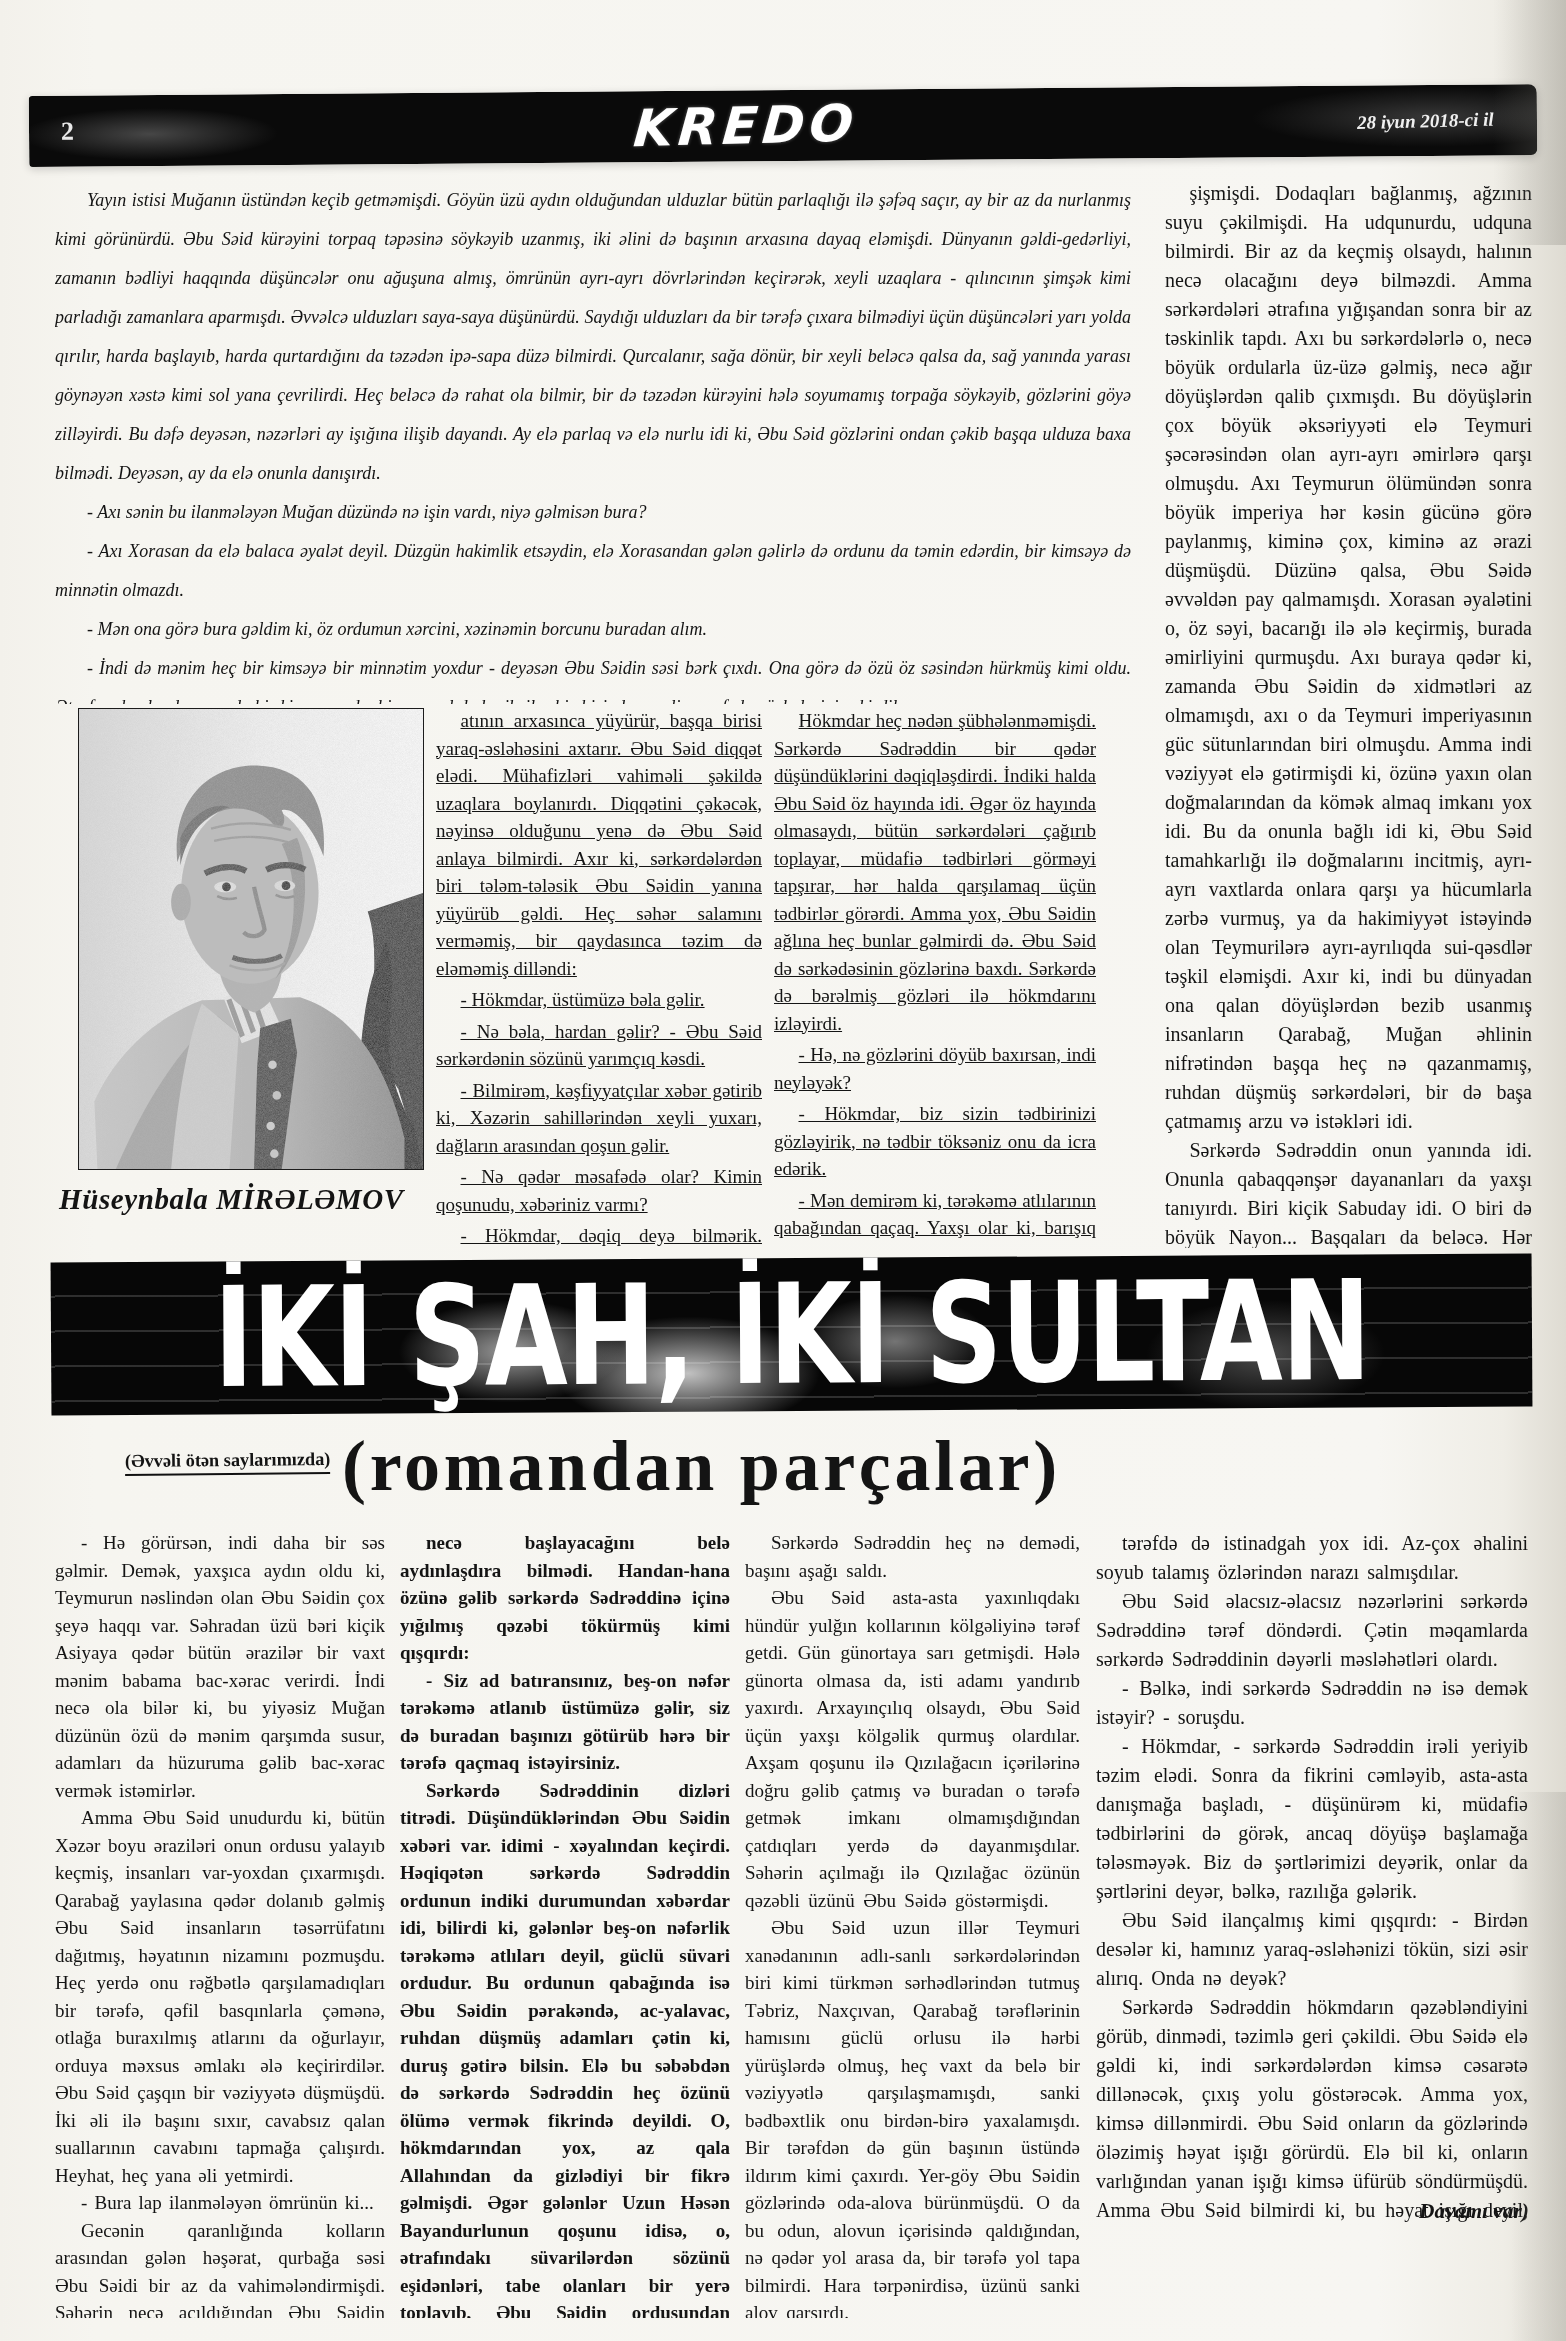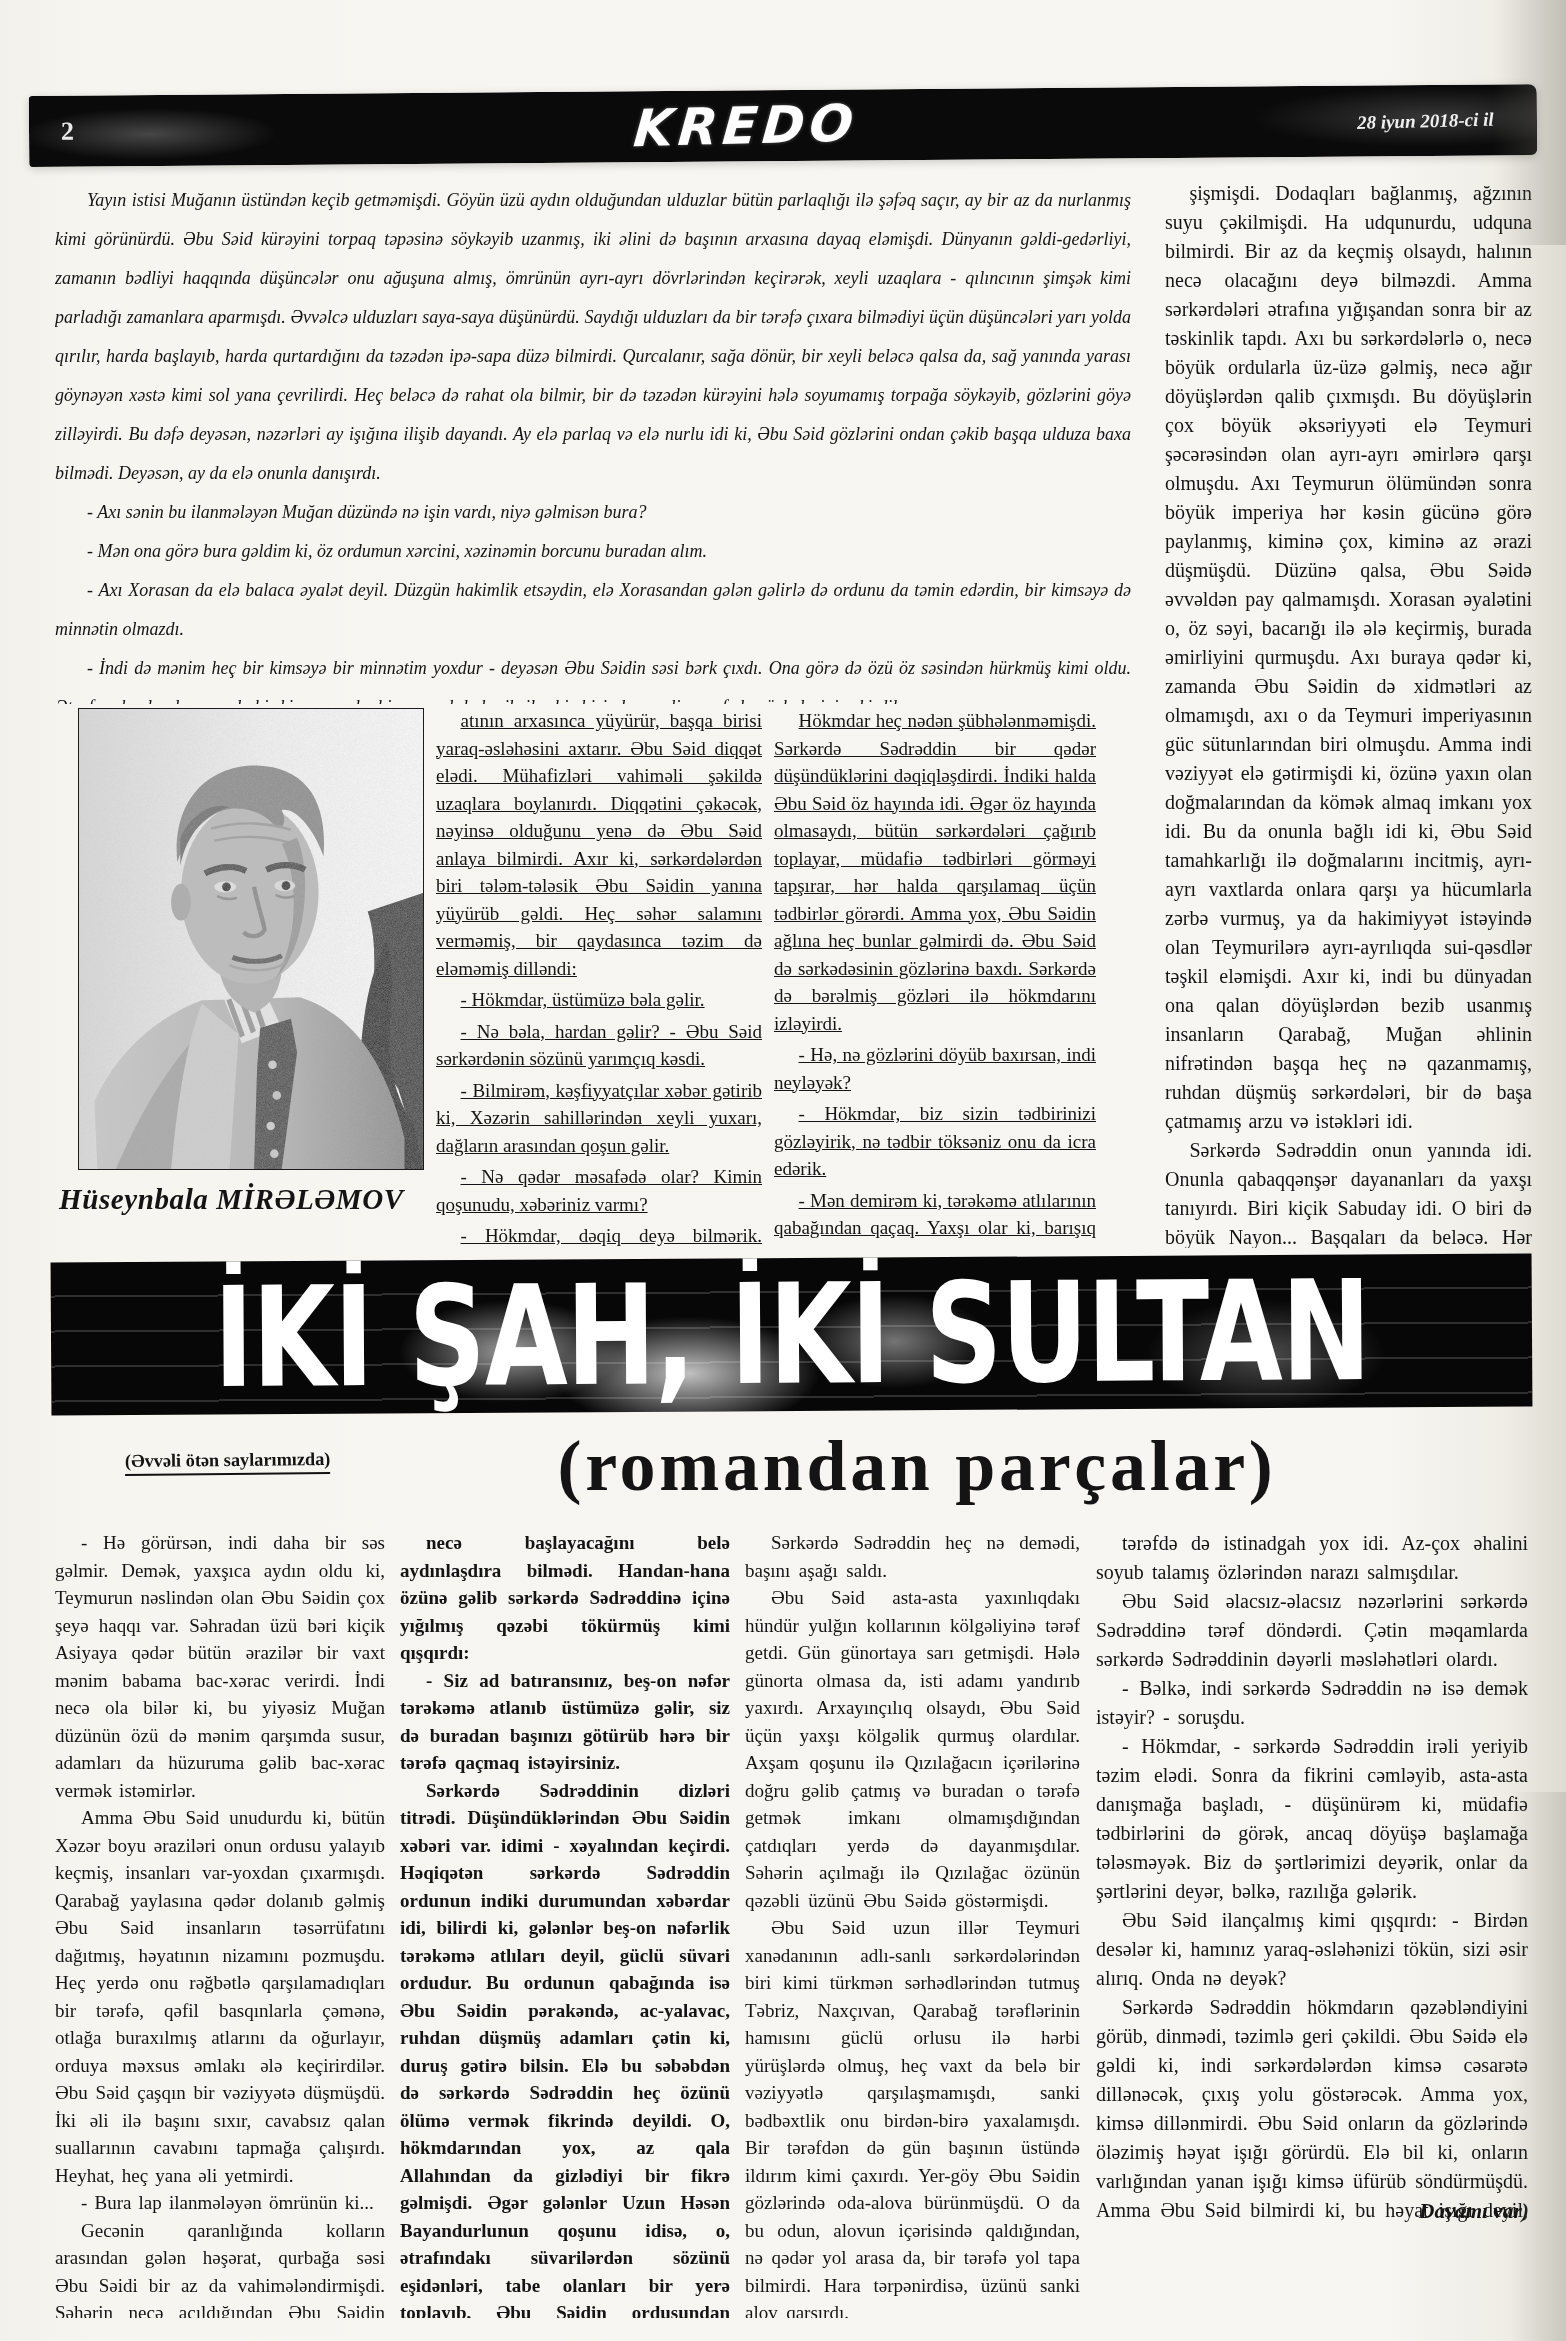--- a/index.html
+++ b/index.html
@@ -74,21 +74,21 @@
   .band:after{ 
     content:"";position:absolute;left:0;top:0;right:0;bottom:0;
     background:repeating-linear-gradient(180deg,rgba(255,255,255,0) 0 33px,rgba(255,255,255,.16) 33px 35px);
     pointer-events:none;
   }
   .kicker{
     position:absolute;left:125px;top:1450px;font-size:18.3px;font-weight:700;
     border-bottom:2.4px solid #111;padding-bottom:1.8px;transform:rotate(-.6deg);white-space:nowrap;
   }
   .subtitle{
-    position:absolute;left:342px;top:1425px;width:1150px;text-align:center;
+    position:absolute;left:342px;top:1425px;width:1150px;
     font-weight:700;font-size:72px;letter-spacing:3.7px;white-space:nowrap;
   }
   
   .bcol{position:absolute;top:1529px;height:789px;overflow:hidden;font-size:19px;line-height:27.5px;text-align:justify;}
   .bcol p{margin:0;text-indent:26px;}
   #bcol1{left:55px;width:330px;word-spacing:2.4px;}
   #bcol2{left:400px;width:330px;word-spacing:3.7px;font-weight:600;}
   #bcol3{left:745px;width:335px;word-spacing:3.7px;}
   #bcol4{left:1096px;width:432px;font-size:20px;line-height:29px;word-spacing:3.1px;height:697px;}
   .davami{
@@ -108,22 +108,22 @@
 
   <div class="hdr">
     <div class="pageno">2</div>
     <div class="mast">KREDO</div>
     <div class="date">28 iyun 2018-ci il</div>
   </div>
 
   <div class="intro">
       <p>Yayın istisi Muğanın üstündən keçib getməmişdi. Göyün üzü aydın olduğundan ulduzlar bütün parlaqlığı ilə şəfəq saçır, ay bir az da nurlanmış kimi görünürdü. Əbu Səid kürəyini torpaq təpəsinə söykəyib uzanmış, iki əlini də başının arxasına dayaq eləmişdi. Dünyanın gəldi-gedərliyi, zamanın bədliyi haqqında düşüncələr onu ağuşuna almış, ömrünün ayrı-ayrı dövrlərindən keçirərək, xeyli uzaqlara - qılıncının şimşək kimi parladığı zamanlara aparmışdı. Əvvəlcə ulduzları saya-saya düşünürdü. Saydığı ulduzları da bir tərəfə çıxara bilmədiyi üçün düşüncələri yarı yolda qırılır, harda başlayıb, harda qurtardığını da təzədən ipə-sapa düzə bilmirdi. Qurcalanır, sağa dönür, bir xeyli beləcə qalsa da, sağ yanında yarası göynəyən xəstə kimi sol yana çevrilirdi. Heç beləcə də rahat ola bilmir, bir də təzədən kürəyini hələ soyumamış torpağa söykəyib, gözlərini göyə zilləyirdi. Bu dəfə deyəsən, nəzərləri ay işığına ilişib dayandı. Ay elə parlaq və elə nurlu idi ki, Əbu Səid gözlərini ondan çəkib başqa ulduza baxa bilmədi. Deyəsən, ay da elə onunla danışırdı.</p>
       <p>- Axı sənin bu ilanmələyən Muğan düzündə nə işin vardı, niyə gəlmisən bura?</p>
+      <p>- Axı Xorasan da elə balaca əyalət deyil. Düzgün hakimlik etsəydin, elə Xorasandan gələn gəlirlə də ordunu da təmin edərdin, bir kimsəyə də minnətin olmazdı.</p>
       <p>- Mən ona görə bura gəldim ki, öz ordumun xərcini, xəzinəmin borcunu buradan alım.</p>
-      <p>- Axı Xorasan da elə balaca əyalət deyil. Düzgün hakimlik etsəydin, elə Xorasandan gələn gəlirlə də ordunu da təmin edərdin, bir kimsəyə də minnətin olmazdı.</p>
       <p>- İndi də mənim heç bir kimsəyə bir minnətim yoxdur - deyəsən Əbu Səidin səsi bərk çıxdı. Ona görə də özü öz səsindən hürkmüş kimi oldu. Ətrafına boylandı, yaxında bir kimsə yoxdu, bir az aralıda keşikçilər bir-birindən xeyli məsafədə növbələrini çəkirdilər.</p>
       <p>Əbu Səid qəzəbini cilovlaya bilmirdi, daxilən özü-özü ilə vuruşsa da, üzünü aya tutub danışırdı:</p>
       <p>- Mən yenə güclüyəm, amma bu yerlərin insanları hələ mənim kimliyimi bilmirlər. Yoxsa özləri mal-davarlarını gətirib mənim orduma təhvil verərdilər.</p>
     </div>
 
   <div class="rcol">
       <p>şişmişdi. Dodaqları bağlanmış, ağzının suyu çəkilmişdi. Ha udqunurdu, udquna bilmirdi. Bir az da keçmiş olsaydı, halının necə olacağını deyə bilməzdi. Amma sərkərdələri ətrafına yığışandan sonra bir az təskinlik tapdı. Axı bu sərkərdələrlə o, necə böyük ordularla üz-üzə gəlmiş, necə ağır döyüşlərdən qalib çıxmışdı. Bu döyüşlərin çox böyük əksəriyyəti elə Teymuri şəcərəsindən olan ayrı-ayrı əmirlərə qarşı olmuşdu. Axı Teymurun ölümündən sonra böyük imperiya hər kəsin gücünə görə paylanmış, kiminə çox, kiminə az ərazi düşmüşdü. Düzünə qalsa, Əbu Səidə əvvəldən pay qalmamışdı. Xorasan əyalətini o, öz səyi, bacarığı ilə ələ keçirmiş, burada əmirliyini qurmuşdu. Axı buraya qədər ki, zamanda Əbu Səidin də xidmətləri az olmamışdı, axı o da Teymuri imperiyasının güc sütunlarından biri olmuşdu. Amma indi vəziyyət elə gətirmişdi ki, özünə yaxın olan doğmalarından da kömək almaq imkanı yox idi. Bu da onunla bağlı idi ki, Əbu Səid tamahkarlığı ilə doğmalarını incitmiş, ayrı-ayrı vaxtlarda onlara qarşı ya hücumlarla zərbə vurmuş, ya da hakimiyyət istəyində olan Teymurilərə ayrı-ayrılıqda sui-qəsdlər təşkil eləmişdi. Axır ki, indi bu dünyadan ona qalan döyüşlərdən bezib usanmış insanların Qarabağ, Muğan əhlinin nifrətindən başqa heç nə qazanmamış, ruhdan düşmüş sərkərdələri, bir də başa çatmamış arzu və istəkləri idi.</p>
       <p>Sərkərdə Sədrəddin onun yanında idi. Onunla qabaqqənşər dayananları da yaxşı tanıyırdı. Biri kiçik Sabuday idi. O biri də böyük Nayon... Başqaları da beləcə. Hər biri gücsüz, güləşdə məğlub olmuş uşaqlar kimi büzüşüb durmuşdu.</p>
     </div>
 

